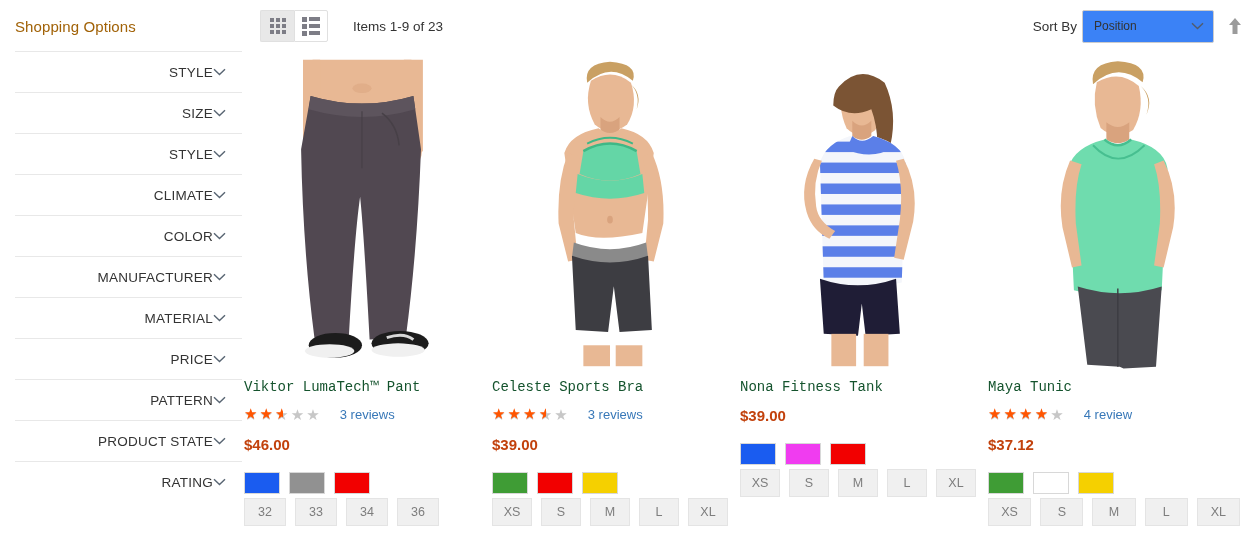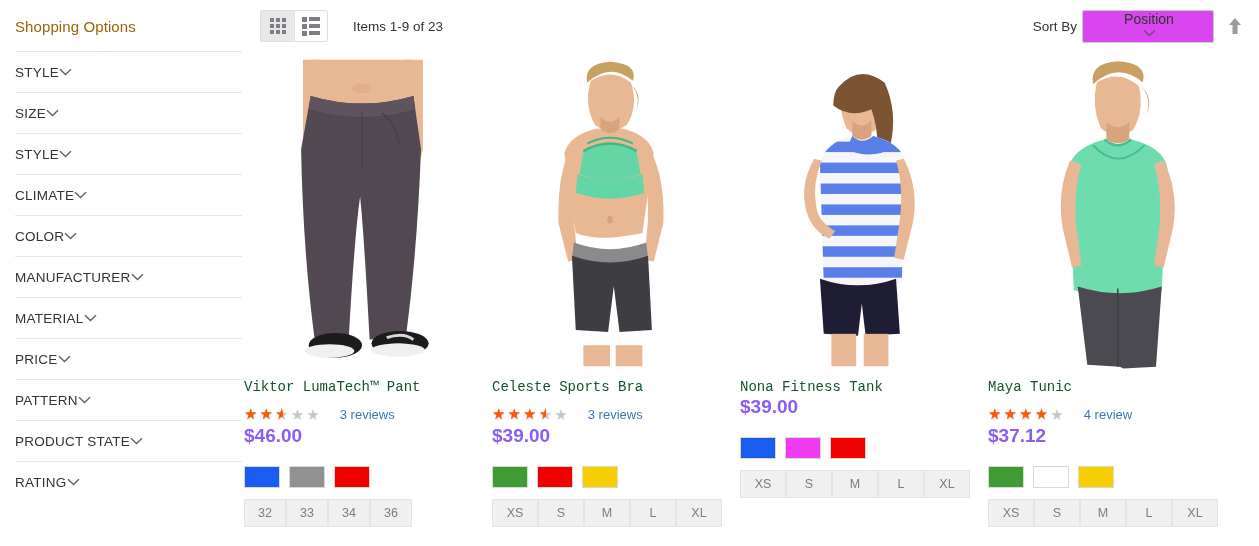--- a/index.html
+++ b/index.html
@@ -13,21 +13,21 @@
 
   
   .sidebar { width: 242px; flex: 0 0 242px; padding-left: 15px; padding-top: 14px; }
   .sidebar-title {
     font-size: 15px; color: #a16207; padding: 4px 0 16px 0;
     letter-spacing: .1px;
   }
   .filter-item {
     border-top: 1px solid #e8e8e8;
     height: 41px;
-    display: flex; align-items: center; justify-content: flex-start;
+    display: flex; align-items: center; justify-content: flex-end;
     padding-right: 16px;
     cursor: pointer;
   }
   .filter-label {
     font-size: 13.5px; color: #333333; letter-spacing: .25px;
     text-transform: uppercase;
   }
   .chev { width: 13px; height: 8px; flex: 0 0 13px; opacity: .85; }
   .chev svg { display: block; }
 
@@ -54,26 +54,25 @@
   .li .blk { width: 5px; height: 5px; background: #7d7d86; }
   .li .bar { width: 11px; height: 4px; background: #7d7d86; }
 
   .items-count { font-size: 13.5px; color: #333333; margin-left: 25px; }
 
   .toolbar-right { margin-left: auto; display: flex; align-items: center; }
   .sort-label { font-size: 13.5px; color: #333333; margin-right: 5px; }
   .sort-select {
     width: 132px; height: 33px;
     border: 1px solid #cccccc; border-radius: 2px;
-    background: #d946ef;
+    background: #3b82f6;
     display: flex; align-items: center; justify-content: space-between;
     padding: 0 9px 0 11px;
-    font-size: 14px; color: #333333;
+    font-size: 12px; color: #333333;
     cursor: pointer;
-    flex-direction: column;
   }
   .sort-dir {
     margin-left: 13px; width: 16px; height: 20px;
     display: flex; align-items: center; justify-content: center;
     cursor: pointer;
   }
 
   
   .products { display: flex; padding-left: 2px; }
   .product { width: 248px; flex: 0 0 248px; padding: 0 12px 0 0; }
@@ -97,27 +96,27 @@
     white-space: nowrap; font-family: "DejaVu Sans", sans-serif;
   }
   .stars .bg { color: #c7c7c7; }
   .stars .fg {
     color: #ff5501; position: absolute; left: 0; top: 0;
     overflow: hidden;
   }
   .reviews {
     font-size: 13px; color: #3878b8; margin-left: 18px; cursor: pointer;
   }
-  .price { font-size: 19px; font-weight: bold; color: #8b5cf6; }
+  .price { font-size: 15px; font-weight: bold; color: #c2410c; margin-top: 11px; }
 
   .swatches { display: flex; gap: 9px; margin-top: 19px; }
   .sw-color {
     width: 36px; height: 22px; border: 1px solid #d8d8d8; cursor: pointer;
   }
-  .sizes { display: flex; margin-top: 11px; }
+  .sizes { display: flex; gap: 9px; margin-top: 4px; }
   .sw-size {
     width: 46px; height: 28px; background: #f0f0f0; border: 1px solid #e4e4e4;
     display: flex; align-items: center; justify-content: center;
     font-size: 12.5px; color: #7d7d7d; cursor: pointer;
   }
   .pant-sizes .sw-size { width: 42px; }
 </style>
 </head>
 <body>
 

